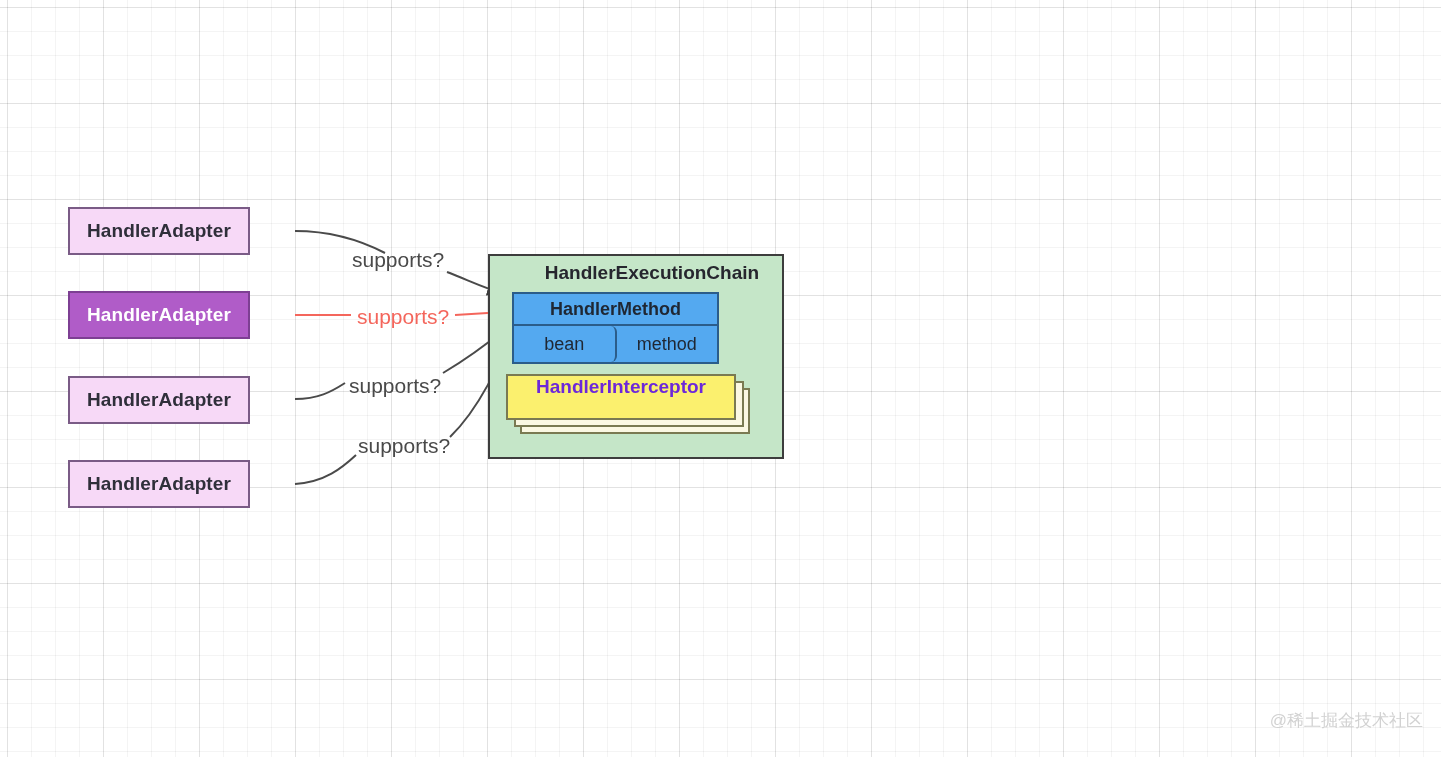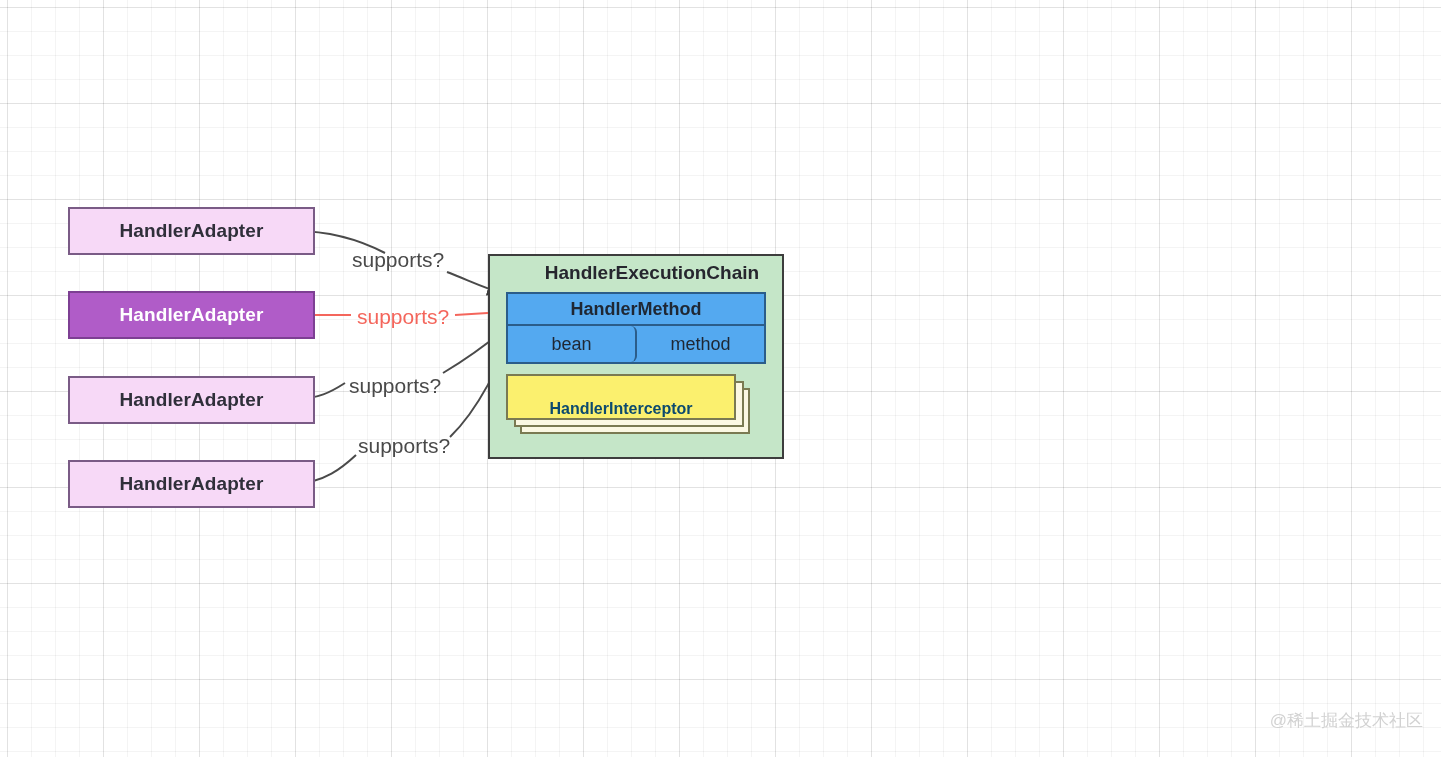--- a/index.html
+++ b/index.html
@@ -30,21 +30,21 @@
     top: 0;
     width: 1441px;
     height: 757px;
     pointer-events: none;
   }
 
   
   .adapter {
     position: absolute;
     box-sizing: border-box;
-    width: 247px;
+    width: 182px;
     height: 48px;
     border: 2px solid #7a5b86;
     background: #f7d9f7;
     display: flex;
     align-items: center;
     justify-content: center;
     font-size: 19px;
     font-weight: bold;
     color: #2f2f3a;
     letter-spacing: 0.1px;
@@ -71,23 +71,23 @@
     font-size: 19px;
     font-weight: bold;
     color: #26262e;
     margin-top: 6px;
     margin-left: 32px;
   }
 
   
   #method-box {
     position: absolute;
-    left: 16px;
+    left: 22px;
     top: 36px;
-    width: 260px;
+    width: 207px;
     box-sizing: border-box;
     border: 2px solid #2b5d8a;
     background: #54a9f0;
   }
   #method-title {
     box-sizing: border-box;
     height: 32px;
     display: flex;
     align-items: center;
     justify-content: center;
@@ -129,25 +129,25 @@
     border: 2px solid #7a7a52;
     background: #fbf8e3;
   }
   .interceptor.back2 { left: 14px; top: 14px; }
   .interceptor.back1 { left: 8px;  top: 7px;  }
   .interceptor.front {
     left: 0;
     top: 0;
     background: #fbf06e;
     display: flex;
-    align-items: flex-end;
-    justify-content: center;
-    font-size: 16px;
-    font-weight: bold;
-    color: #0c4a6e;
+    align-items: flex-start;
+    justify-content: center;
+    font-size: 19px;
+    font-weight: bold;
+    color: #6d28d9;
   }
 
   
   .edge-label {
     position: absolute;
     font-size: 21px;
     color: #4a4a4a;
     white-space: nowrap;
   }
   .edge-label.red {

